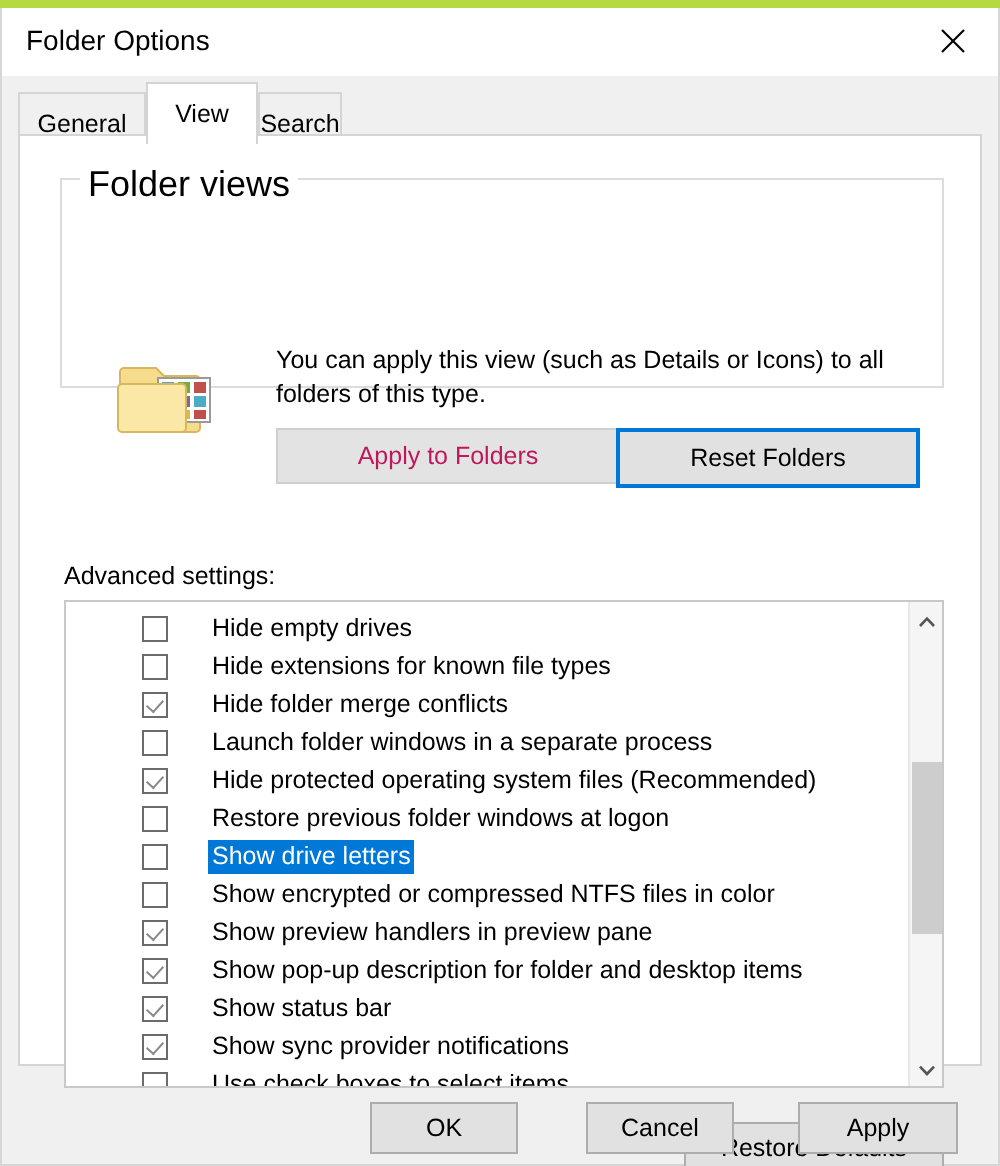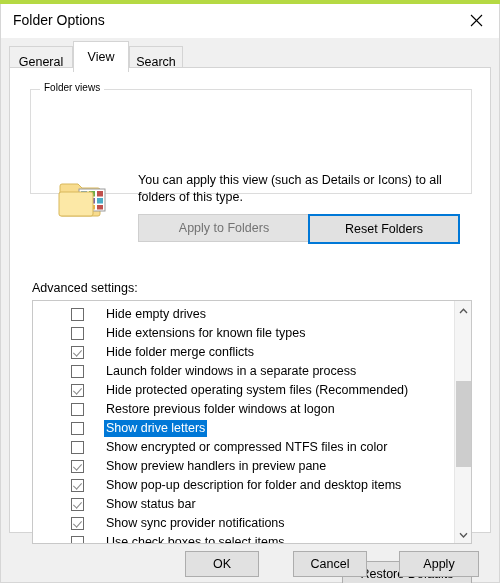--- a/index.html
+++ b/index.html
@@ -87,21 +87,21 @@
   }
   .tab.active {
     top: 3px;
     height: 28px;
     background: #ffffff;
     border-color: #d4d4d4;
     z-index: 3;
   }
   .tab-general { left: 8px;  width: 64px; }
   .tab-view    { left: 72px; width: 56px; }
-  .tab-search  { left: 128px; width: 54px; }
+  .tab-search  { left: 128px; width: 42px; }
 
   
   .tabpage {
     position: absolute;
     left: 8px; top: 63px;
     width: 482px;
     height: 466px;
     background: #ffffff;
     border: 1px solid #d4d4d4;
   }
@@ -112,21 +112,21 @@
     left: 20px; top: 21px;
     width: 442px;
     height: 105px;
     border: 1px solid #dcdcdc;
   }
   .group-title {
     position: absolute;
     left: 30px; top: 14px;
     background: #ffffff;
     padding: 0 4px;
-    font-size: 10px;
+    font-size: 18px;
     color: #000;
     white-space: nowrap;
     z-index: 2;
   }
 
   .folder-icon {
     position: absolute;
     left: 48px; top: 110px;
     width: 52px; height: 44px;
   }
@@ -147,21 +147,21 @@
     font-family: "Liberation Sans", sans-serif;
     font-size: 12.5px;
     color: #000;
     display: flex;
     align-items: center;
     justify-content: center;
     white-space: nowrap;
     cursor: default;
     position: absolute;
   }
-  .btn.disabled { color: #737373; border-color: #cfcfcf; background: #e3e3e3; }
+  .btn.disabled { color: #be185d; border-color: #cfcfcf; background: #e3e3e3; }
   .btn.focused {
     border: 2px solid #0078d7;
   }
 
   .btn-apply-folders { left: 128px; top: 146px; width: 172px; height: 28px; }
   .btn-reset-folders { left: 298px; top: 146px; width: 152px; height: 30px; }
 
   
   .adv-label {
     position: absolute;

